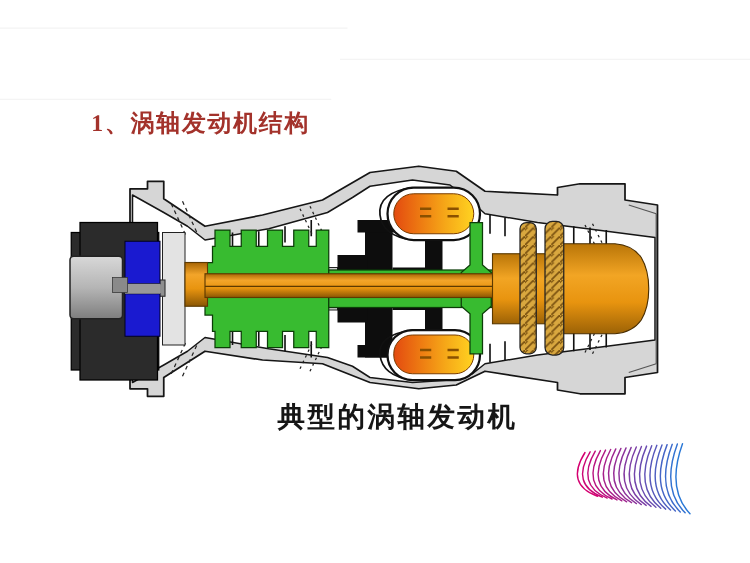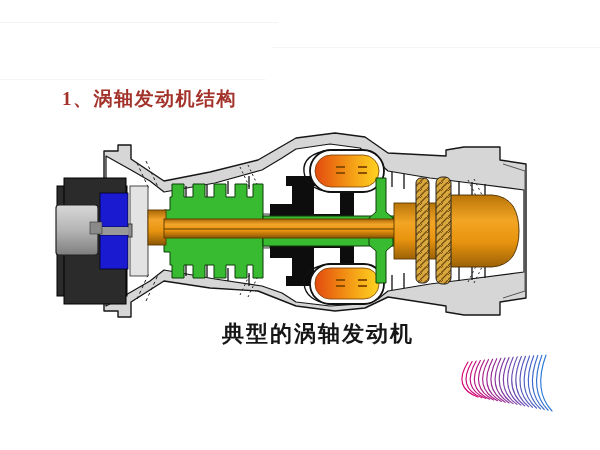--- a/index.html
+++ b/index.html
@@ -1,19 +1,19 @@
 <!DOCTYPE html>
 <html><head>
 <meta charset="utf-8">
 <style>
   html,body{margin:0;padding:0;background:#ffffff;}
   #slide{position:relative;width:600px;height:450px;background:#ffffff;overflow:hidden;
          font-family:"Liberation Serif", serif;}
   .faint-line{position:absolute;height:1px;background:#f4f4f4;}
-  #title{position:absolute;left:62px;top:86px;font-size:19px;font-weight:bold;
+  #title{position:absolute;left:73px;top:86px;font-size:19px;font-weight:bold;
          color:#a3322b;letter-spacing:1.5px;white-space:nowrap;}
   #caption{position:absolute;left:18px;top:319px;width:600px;text-align:center;
            font-size:22px;font-weight:600;color:#161616;letter-spacing:2px;}
   #engine-svg{position:absolute;left:0;top:0;}
   #logo-svg{position:absolute;left:455px;top:345px;}
 </style>
 </head>
 <body>
 
 <div id="slide">

